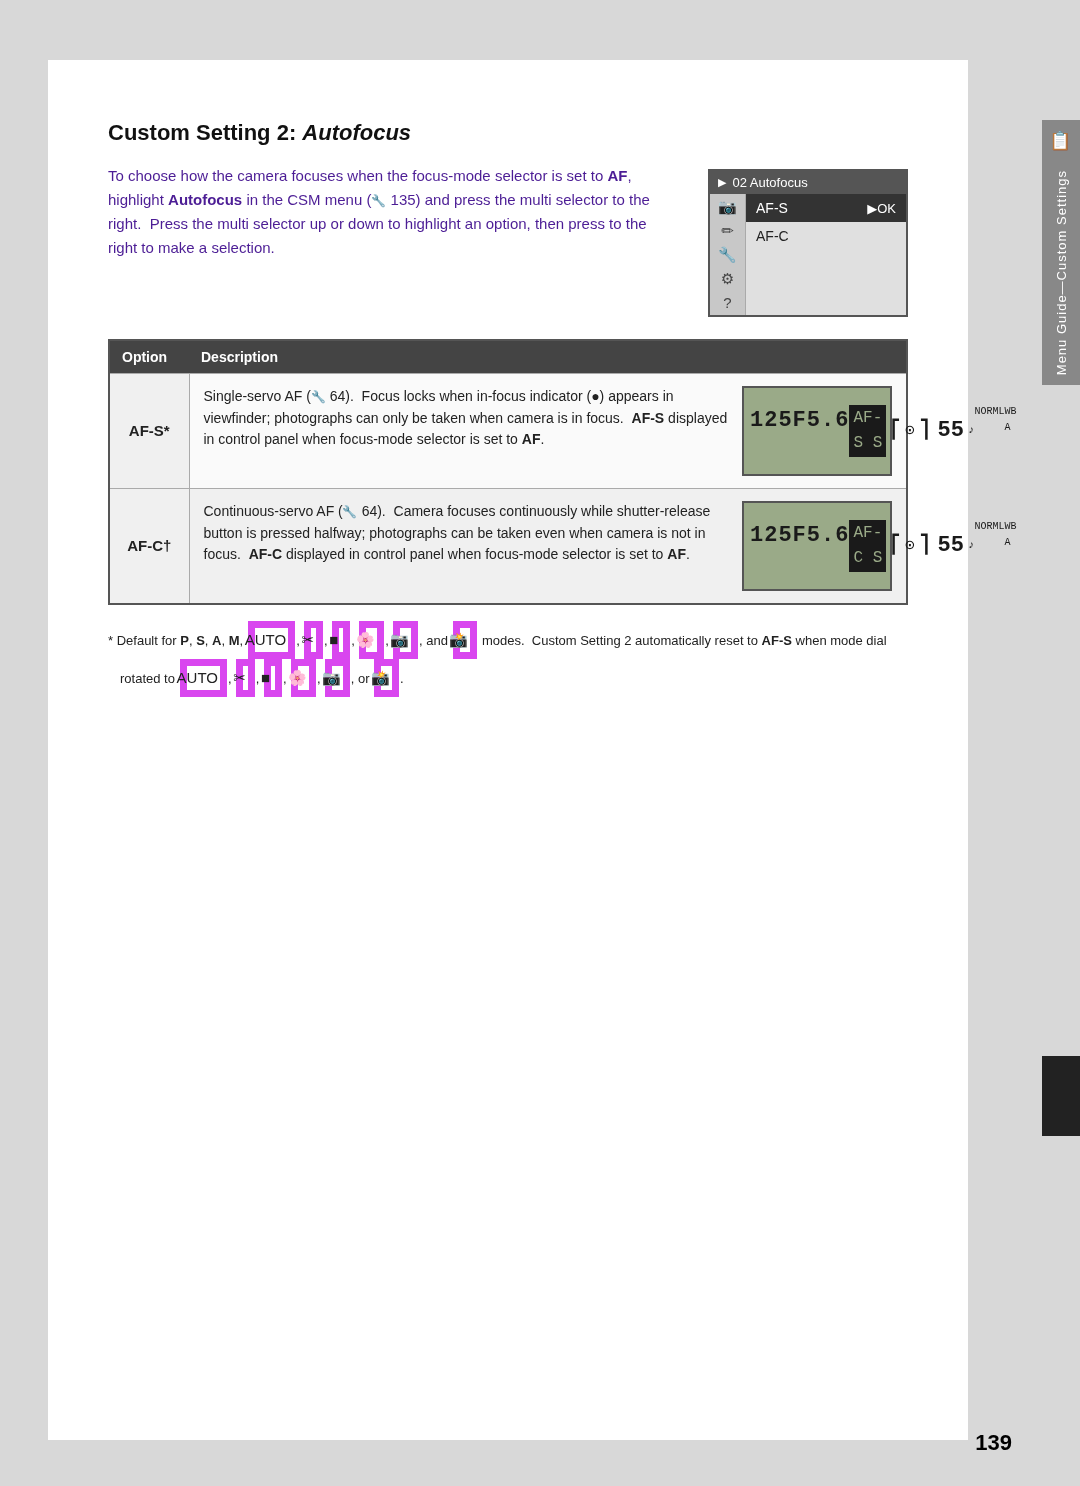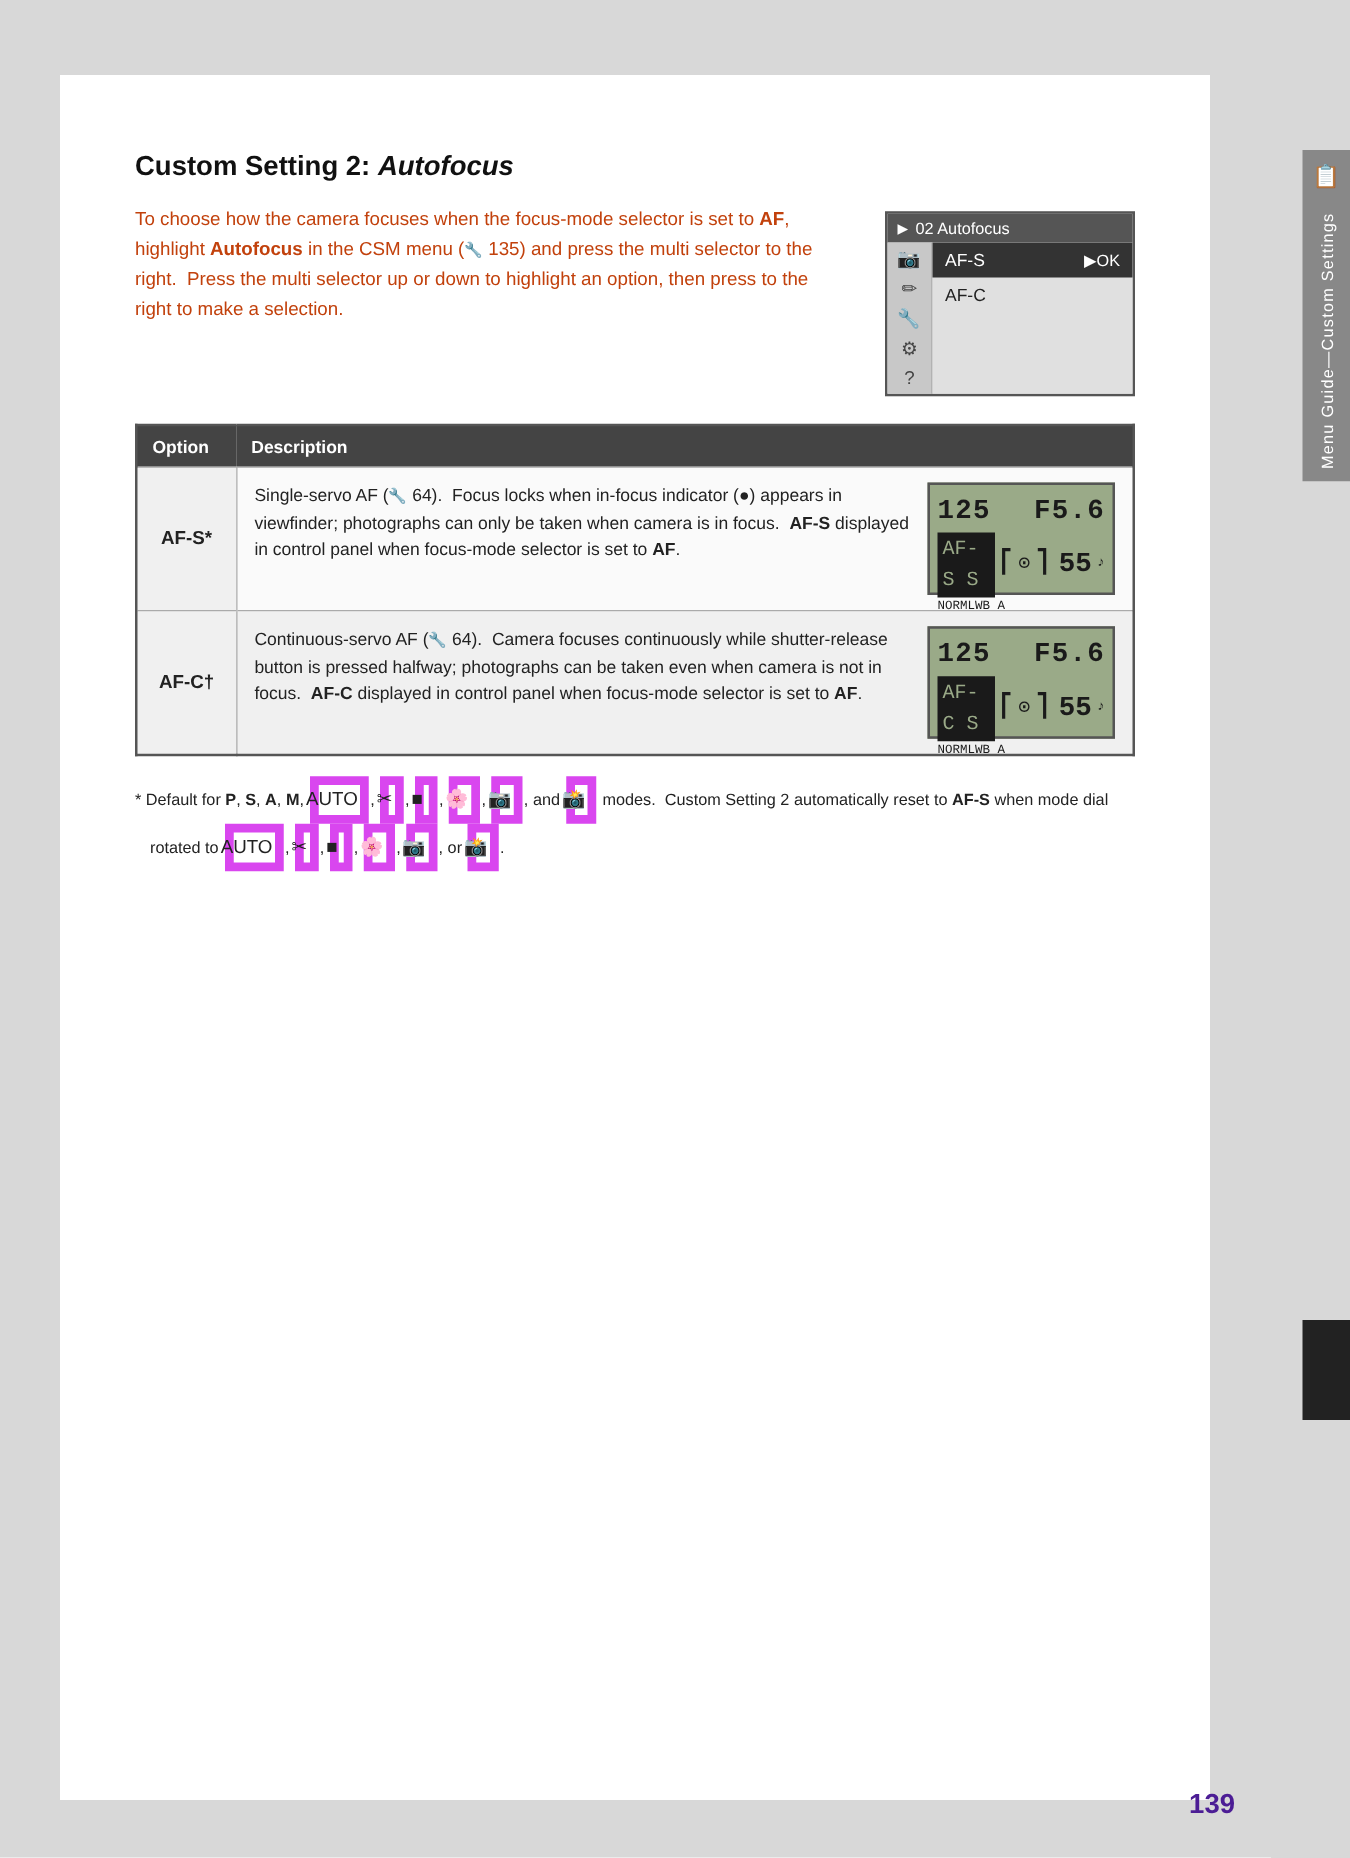--- a/index.html
+++ b/index.html
@@ -54,24 +54,24 @@
       bottom: 350px;
       width: 38px;
       height: 80px;
       background: #222;
     }
 
     
     .page-number {
       position: absolute;
       bottom: 30px;
-      right: 92px;
+      right: 68px;
       font-size: 22px;
       font-weight: bold;
-      color: #4c1d95;
+      color: #000000;
     }
 
     
     .content {
       position: relative;
     }
 
     .page-title {
       font-size: 22px;
       font-weight: bold;
@@ -86,21 +86,21 @@
       display: flex;
       gap: 30px;
       margin-bottom: 22px;
       align-items: flex-start;
     }
 
     .intro-text {
       flex: 1;
       font-size: 15px;
       line-height: 1.6;
-      color: #c2410c;
+      color: #4c1d95;
     }
 
     
     .camera-menu {
       width: 200px;
       border: 2px solid #555;
       background: #e8e8e8;
       flex-shrink: 0;
       margin-top: 5px;
     }
@@ -206,25 +206,25 @@
       flex: 1;
     }
 
     
     .lcd-display {
       width: 150px;
       height: 90px;
       background: #9aaa88;
       border: 2px solid #555;
       flex-shrink: 0;
-      padding: 4px 6px;
+      padding: 16px 6px;
       font-family: 'Courier New', monospace;
       position: relative;
       display: flex;
-      flex-direction: column;
+      flex-direction: row;
       justify-content: space-between;
     }
     .lcd-top-row {
       display: flex;
       justify-content: space-between;
       font-size: 22px;
       font-weight: bold;
       color: #1a1a1a;
       letter-spacing: 1px;
     }

